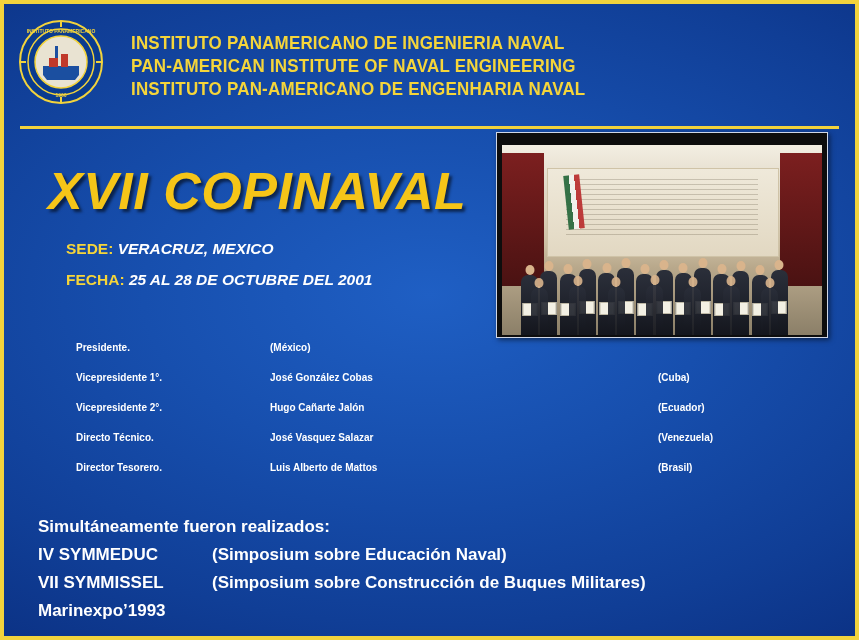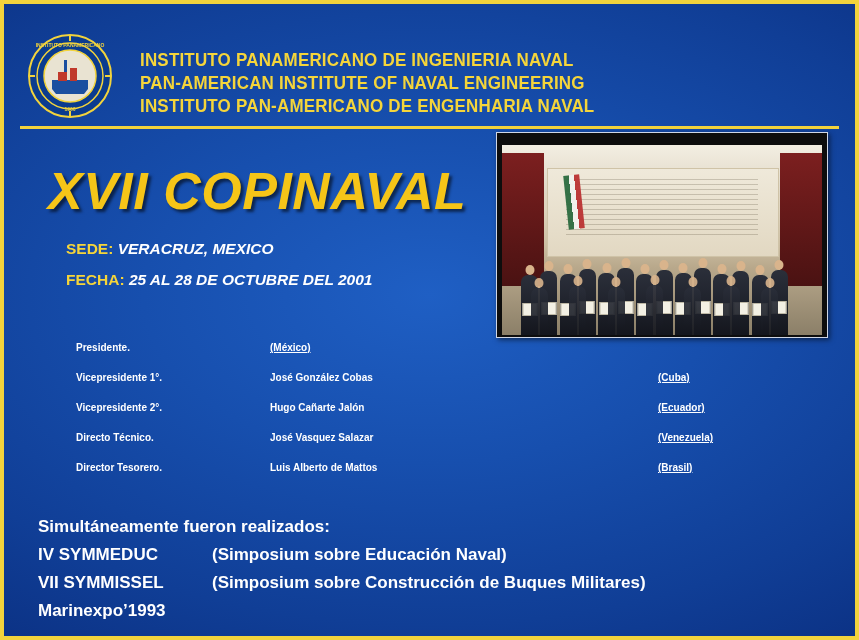--- a/index.html
+++ b/index.html
@@ -21,25 +21,25 @@
     border: 4px solid #f2d33c;
     background:
       radial-gradient(ellipse 120% 95% at 50% 46%, #1f5fc4 0%, #174fae 28%, #103e96 55%, #0a2d7e 78%, #062367 100%);
     overflow: hidden;
   }
 
   
   .header {
     position: absolute;
     top: 14px;
-    left: 16px;
+    left: 7px;
     right: 16px;
     height: 100px;
     display: flex;
-    align-items: flex-end;
+    align-items: flex-start;
   }
   .logo {
     width: 84px;
     height: 84px;
     flex: 0 0 84px;
     margin-top: 2px;
     margin-left: 8px;
     position: relative;
   }
   .logo svg { display: block; }
@@ -197,21 +197,20 @@
     white-space: nowrap;
   }
   .off-name {
     width: 388px;
     flex: 0 0 388px;
     white-space: nowrap;
   }
   .off-country {
     flex: 1 1 auto;
     white-space: nowrap;
-    text-decoration: underline;
   }
 
   
   .footer {
     position: absolute;
     left: 34px;
     top: 513px;
     color: #ffffff;
     font-size: 17px;
     font-weight: bold;

